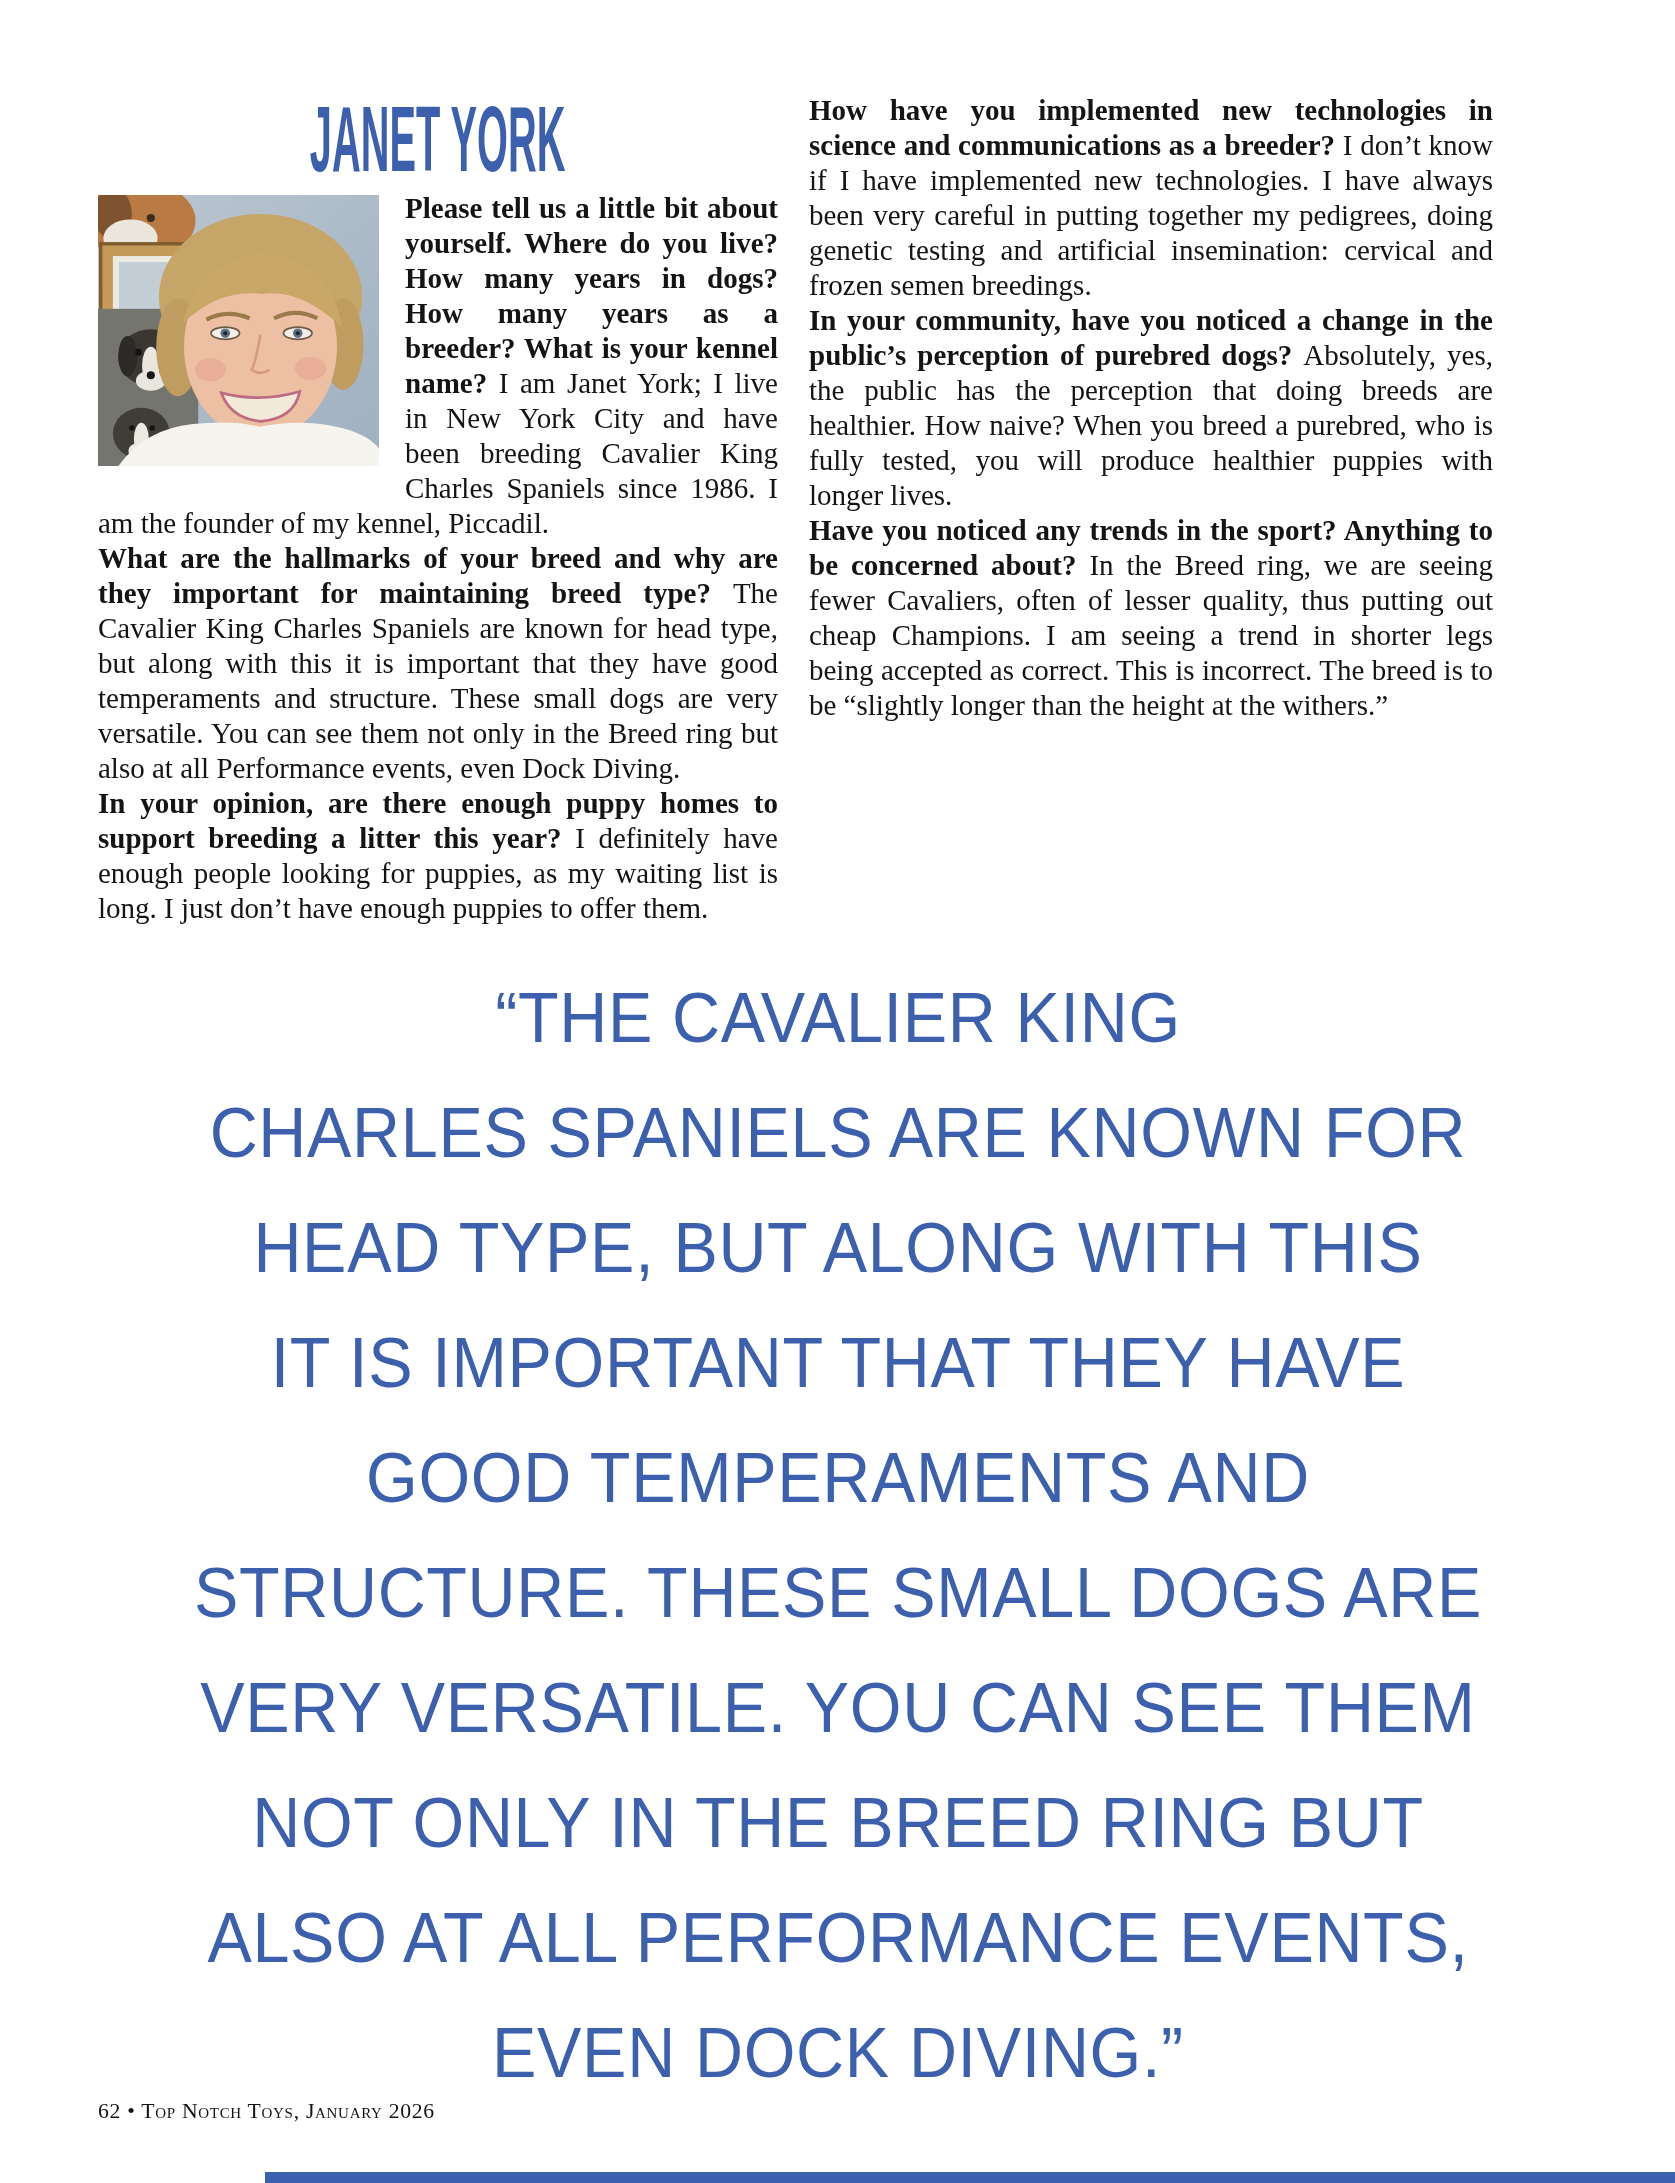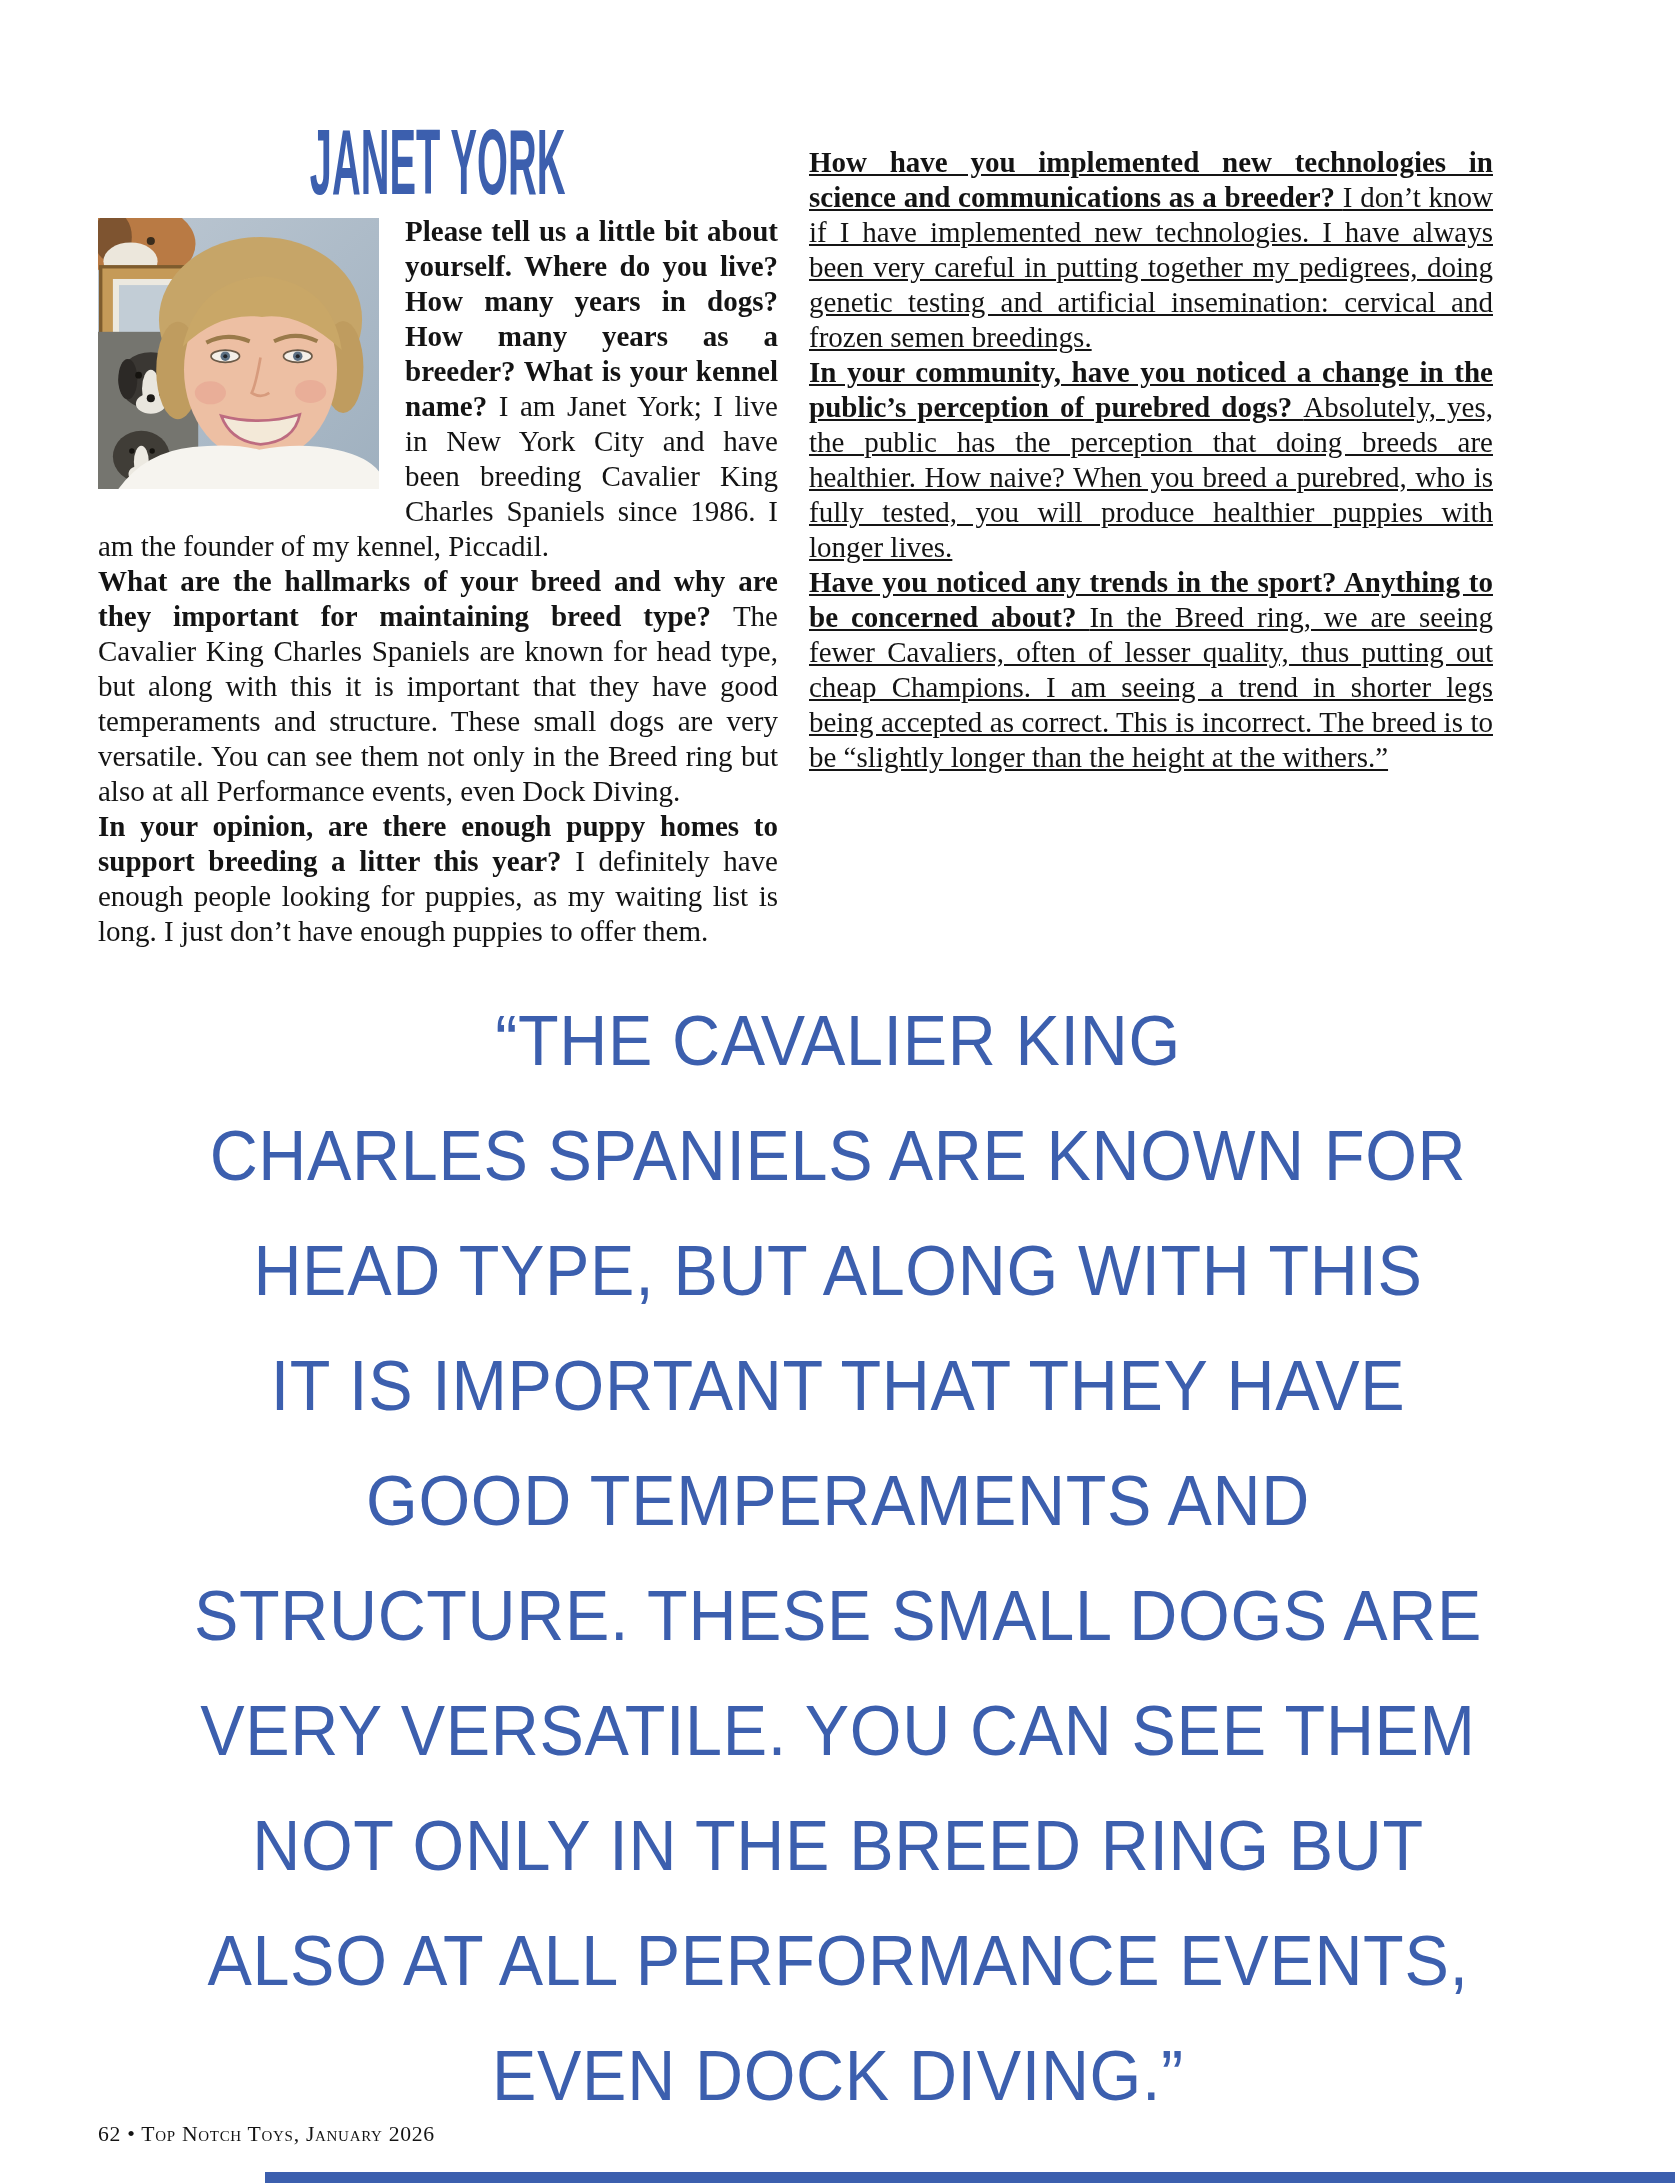--- a/index.html
+++ b/index.html
@@ -1,23 +1,23 @@
 <!DOCTYPE html>
 <html style="font-size:10.8px"><head>
 <meta charset="utf-8">
 <style>
   html,body{margin:0;padding:0;}
   body{
     width:1676px;height:2183px;position:relative;background:#ffffff;
     font-family:"Liberation Serif", serif;color:#141414;overflow:hidden;
   }
-  #page{position:absolute;inset:0;margin-top:23px;}
+  #page{position:absolute;inset:0;}
   .col{position:absolute;text-align:justify;font-size:29px;line-height:35px;}
   #col1{left:98px;top:102px;width:680px;}
-  #col2{left:809px;top:122px;width:684px;text-decoration:underline;}
+  #col2{left:809px;top:93px;width:684px;}
   .title-wrap{width:100%;text-align:center;margin:0 0 5.4px 0;}
   .para{margin:0;padding:0;}
   .q{font-weight:bold;}
   .photo{float:left;width:281px;height:271px;margin:4.1px 26px 9.5px 0;}
   #quote{
     position:absolute;top:961px;left:0;width:1676px;height:1151px;
     text-align:center;font-family:"Liberation Sans", sans-serif;
     font-size:70px;line-height:115px;font-weight:400;
     transform:scaleX(0.95);transform-origin:50% 0;
     letter-spacing:0.7px;white-space:nowrap;

